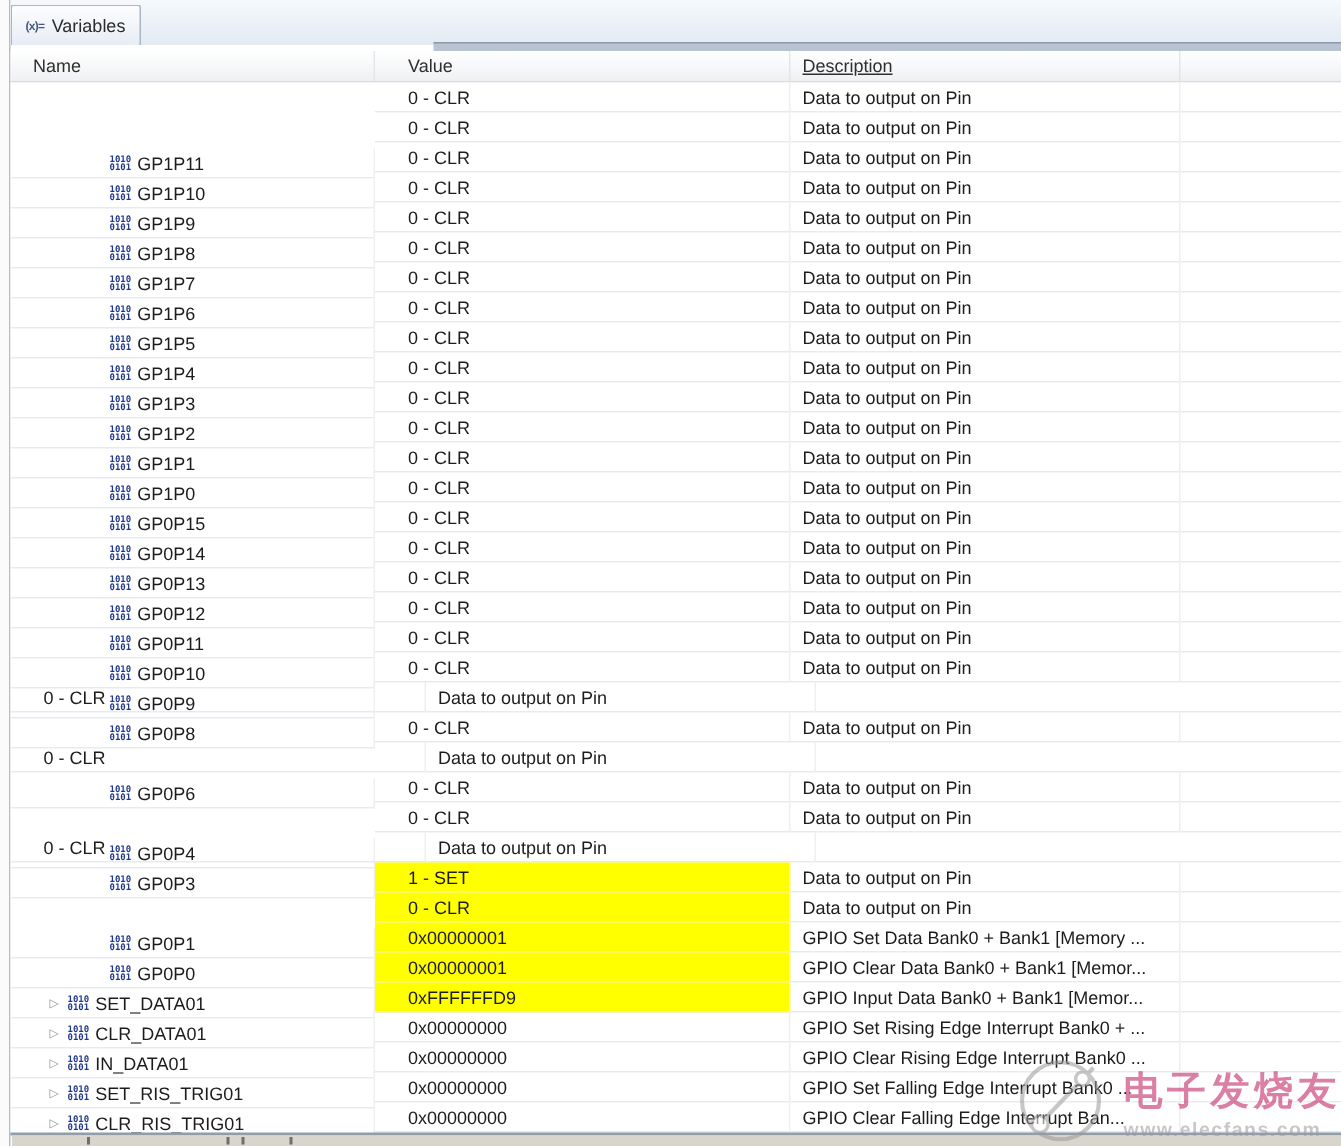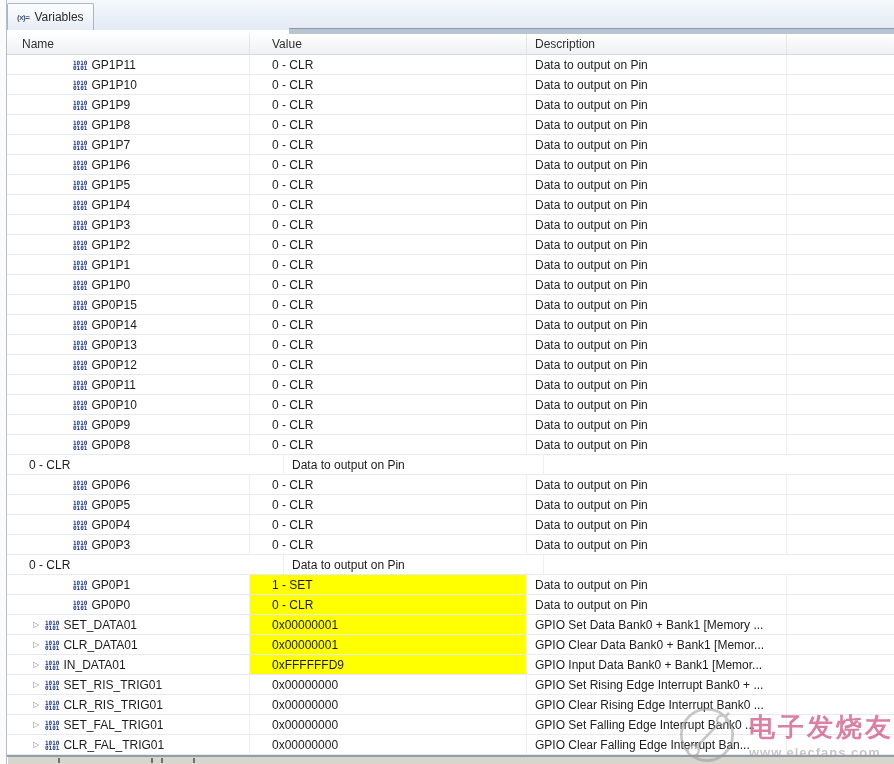--- a/index.html
+++ b/index.html
@@ -32,30 +32,30 @@
   .topstrip { position:absolute; left:289px; top:28px; right:0; height:6px;
               background:#b9c4d2; border-top:1px solid #8b99ab; z-index:2; }
 
   
   .thead { position:absolute; left:7px; top:34px; right:0; height:21px;
            display:flex; background:linear-gradient(#ffffff,#eef0f3);
            border-bottom:1px solid #d8dadd; font-size:12px; color:#2f2f2f; }
   .th { display:flex; align-items:center; border-right:1px solid #e3e5e8; }
   .th-name  { width:243px; padding-left:15px; }
   .th-value { width:277px; padding-left:22px; }
-  .th-desc  { width:260px; padding-left:8px; }
+  .th-desc  { width:260px; padding-left:8px;text-decoration:underline; }
   .th-rest  { flex:1; border-right:none; }
 
   
   .tbody { position:absolute; left:7px; top:55px; right:0; height:700px; background:#fff; }
   .row { display:flex; height:20px; }
   .cell { height:20px; display:flex; align-items:center; font-size:12px; color:#1c1c1c;
           border-right:1px solid #efefef; border-bottom:1px solid #e7ebf1;
           white-space:nowrap; overflow:hidden; }
-  .name-cell  { width:243px; }
+  .name-cell  { width:243px;margin-top:44px; }
   .name-cell.child  { padding-left:66px; }
   .name-cell.parent { padding-left:26px; }
   .value-cell { width:277px; padding-left:22px; }
   .value-cell.hl { background:#ffff00; }
   .desc-cell  { width:260px; padding-left:8px; }
   .empty-cell { flex:1; border-right:none; }
   .expander { width:12px; font-size:8px; color:#8f959c; display:inline-block; }
   .row .reg-icon { margin-right:4px; }
   .row-label { white-space:nowrap; }
 
@@ -346,27 +346,20 @@
             <i style="font-style: normal;">1010</i>
             <i style="font-style: normal;">0101</i>
           </span>
           <span class="row-label">GP0P6</span>
         </div>
         <div class="cell value-cell">0 - CLR</div>
         <div class="cell desc-cell">Data to output on Pin</div>
         <div class="cell empty-cell"></div>
       </div>
       <div class="row">
-        <div class="cell name-cell child">
-          <span class="reg-icon">
-            <i style="font-style: normal;">1010</i>
-            <i style="font-style: normal;">0101</i>
-          </span>
-          <span class="row-label">GP0P5</span>
-        </div>
         <div class="cell value-cell">0 - CLR</div>
         <div class="cell desc-cell">Data to output on Pin</div>
         <div class="cell empty-cell"></div>
       </div>
       <div class="row">
         <div class="cell name-cell child">
           <span class="reg-icon">
             <i style="font-style: normal;">1010</i>
             <i style="font-style: normal;">0101</i>
           </span>

